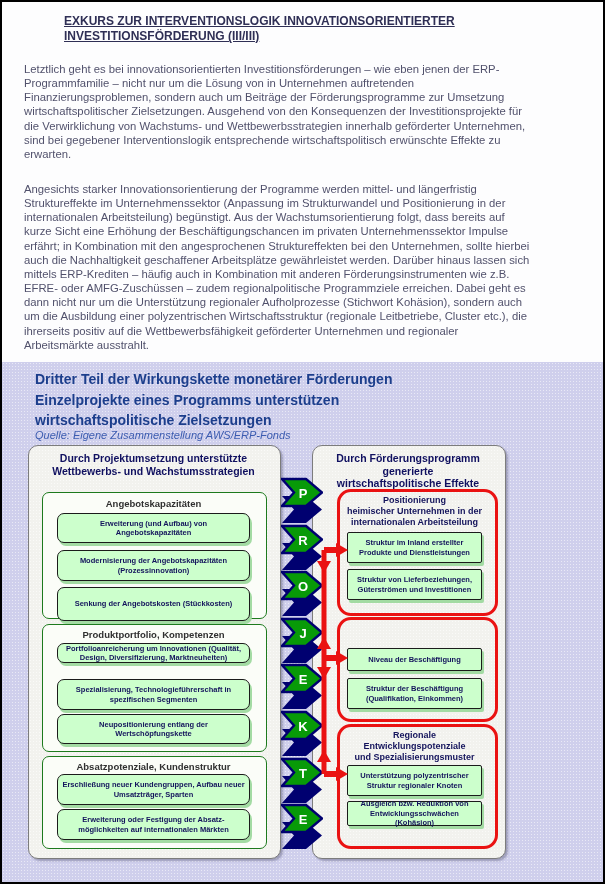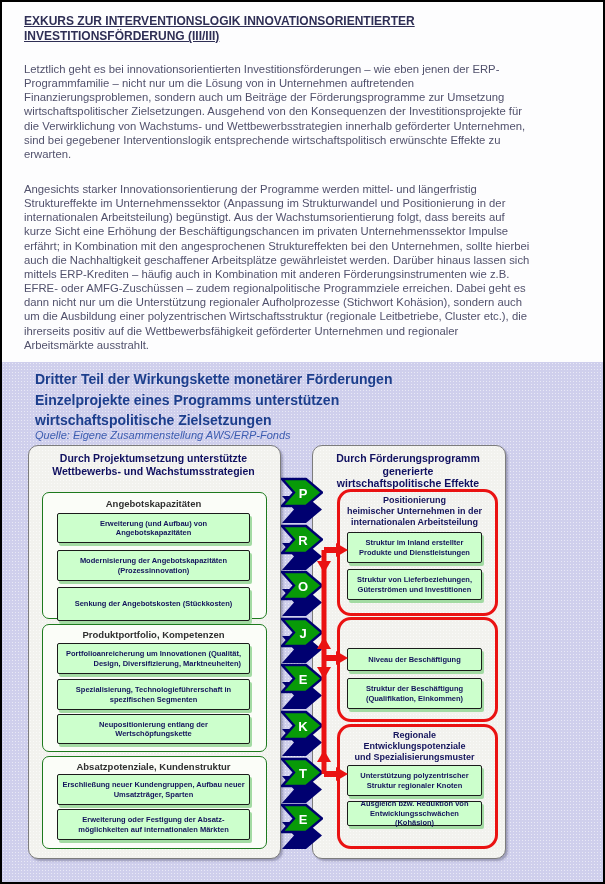--- a/index.html
+++ b/index.html
@@ -6,21 +6,21 @@
   #page{
     position:relative;width:605px;height:884px;margin:0 auto;
     background:#fdfdfe;border:2px solid #000;box-sizing:border-box;
     font-family:"Liberation Sans",sans-serif;overflow:hidden;
   }
   .preline{white-space:pre-line;}
   .abs{position:absolute;}
   
   .doc-title{left:22px;top:12px;width:565px;font-size:12px;font-weight:bold;
     color:#2f2f55;line-height:15px;}
-  .doc-title div{text-decoration:underline;}
+  .doc-title div{text-decoration:underline;margin-left:40px;}
   .para{left:22px;width:572px;font-size:11.3px;line-height:14.15px;color:#51516c;}
   .p1{top:60px;}
   .p2{top:180px;}
   
   .band{left:0;top:360px;width:601px;height:520px;background:#cfcfec;
     background-image:radial-gradient(rgba(255,255,255,.55) 1px,transparent 1px);
     background-size:3px 3px;}
   .dg-title{left:33px;top:367px;width:540px;font-size:14px;font-weight:bold;
     color:#1c3e8c;line-height:20.5px;}
   .dg-source{left:33px;top:427px;font-size:11px;font-style:italic;color:#3c5cb0;}
@@ -42,21 +42,21 @@
   .lg2{top:622px;height:126px;}
   .lg3{top:754px;height:91px;}
   .lgroup-title{left:40px;width:223px;text-align:center;font-size:9.5px;
     font-weight:bold;color:#303030;}
   .lt1{top:496px;}.lt2{top:627px;}.lt3{top:759px;}
   
   .gbox{background:#ccffcc;border:1px solid #1b1b1b;border-radius:2px;
     box-shadow:2px 3px 0 #a3dba3;color:#13135c;font-size:7.5px;font-weight:bold;
     text-align:center;display:flex;align-items:center;justify-content:center;
     line-height:9.5px;padding:1px 3px;box-sizing:border-box;}
-  .lbox{left:55px;width:193px;}
+  .lbox{left:55px;width:193px;border-radius:7px;}
   .rbox{left:345px;width:135px;}
   
   .rgroup{left:335px;width:155px;border:3px solid #ea1212;border-radius:14px;}
   .rg1{top:487px;height:121px;}
   .rg2{top:615px;height:99px;}
   .rg3{top:722px;height:119px;}
   .rgroup-title{left:335px;width:155px;text-align:center;font-size:9px;
     font-weight:bold;color:#14145c;line-height:11px;}
   .rt1{top:493px;}.rt2{top:621px;}.rt3{top:728px;}
 </style>
@@ -108,21 +108,21 @@
   <div class="abs lgroup lg3"></div>
   <div class="abs lgroup-title lt1">Angebotskapazitäten</div>
   <div class="abs lgroup-title lt2">Produktportfolio, Kompetenzen</div>
   <div class="abs lgroup-title lt3">Absatzpotenziale, Kundenstruktur</div>
 
   <div class="abs gbox lbox preline" style="top:511px;height:30px;">Erweiterung (und Aufbau) von
 Angebotskapazitäten</div>
   <div class="abs gbox lbox preline" style="top:548px;height:31px;">Modernisierung der Angebotskapazitäten
 (Prozessinnovation)</div>
   <div class="abs gbox lbox preline" style="top:585px;height:34px;">Senkung der Angebotskosten (Stückkosten)</div>
-  <div class="abs gbox lbox preline" style="top:641px;height:31px;text-align:right;">Portfolioanreicherung um Innovationen (Qualität,
+  <div class="abs gbox lbox preline" style="top:641px;height:20px;">Portfolioanreicherung um Innovationen (Qualität,
 Design, Diversifizierung, Marktneuheiten)</div>
   <div class="abs gbox lbox preline" style="top:677px;height:31px;">Spezialisierung, Technologieführerschaft in
 spezifischen Segmenten</div>
   <div class="abs gbox lbox preline" style="top:772px;height:31px;">Erschließung neuer Kundengruppen, Aufbau neuer
 Umsatzträger, Sparten</div>
   <div class="abs gbox lbox preline" style="top:712px;height:30px;">Neupositionierung entlang der
 Wertschöpfungskette</div>
   <div class="abs gbox lbox preline" style="top:807px;height:31px;">Erweiterung oder Festigung der Absatz-
 möglichkeiten auf internationalen Märkten</div>
 

